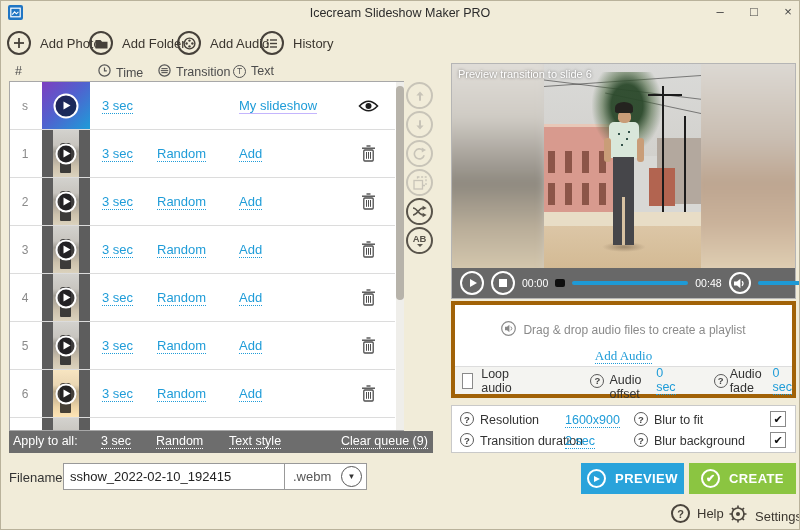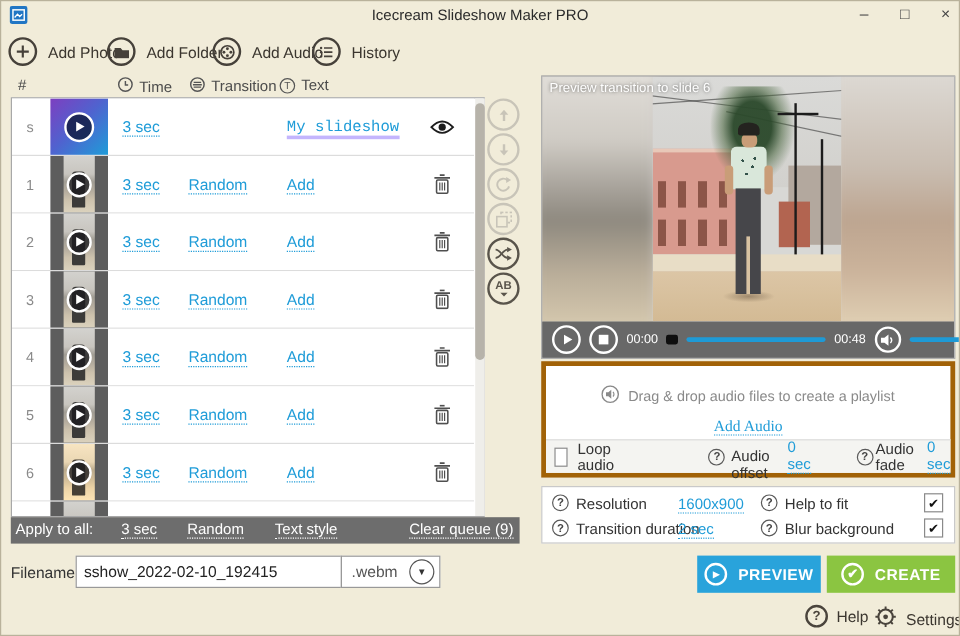--- a/index.html
+++ b/index.html
@@ -46,21 +46,21 @@
   .pov { position:absolute; left:50%; top:50%; transform:translate(-50%,-50%); width:21px; height:21px;
          border-radius:50%; background:rgba(25,25,30,.75); border:2px solid #fff;
          display:flex; align-items:center; justify-content:center; }
   .tri { width:0; height:0; border-left:7px solid #fff; border-top:4px solid transparent;
          border-bottom:4px solid transparent; margin-left:2px; }
   .thumb-s { background:linear-gradient(135deg,#7d3fc0 0%,#4f63cf 48%,#1f9cd8 100%); }
   .thumb-s .pov { width:25px; height:25px; background:rgba(15,25,60,.8); }
 
   .lnk { color:#1f9cd8; font-size:13px; text-decoration:none; border-bottom:1px dotted #1f9cd8;
          cursor:pointer; }
-  .lnk.solid { border-bottom:3px solid #c4b5fd;font-family:Liberation Mono, monospace; }
+  .lnk.solid { border-bottom:1px solid #c4b5fd; }
   .t-time { position:absolute; left:92px; top:16px; }
   .t-trans { position:absolute; left:147px; top:16px; }
   .t-add  { position:absolute; left:229px; top:16px; }
   .t-title { position:absolute; left:229px; top:16px; }
   .trash { position:absolute; left:351px; top:15px; cursor:pointer; }
   .eye   { position:absolute; left:348px; top:17px; cursor:pointer; }
 
   
   .sbar { position:absolute; left:386px; top:0; width:8px; height:348px; background:#efeeea; }
   .sthumb { position:absolute; left:0; top:4px; width:8px; height:214px; background:#b7b3aa; border-radius:4px; cursor:pointer; }
@@ -584,21 +584,21 @@
       <a class="lnk" id="fadeVal">0 sec</a>
     </div>
   </div>
 
   <div id="outBox">
     <div class="orow o1">
       <span class="qic">?</span>
       <span class="olabel">Resolution</span>
       <a class="lnk oval">1600x900</a>
       <span class="qic q2">?</span>
-      <span class="olabel l2">Help to fit</span>
+      <span class="olabel l2">Blur to fit</span>
       <span class="chk ochk checked">
           <span class="ck">✔</span>
         </span>
     </div>
     <div class="orow o2">
       <span class="qic">?</span>
       <span class="olabel">Transition duration</span>
       <a class="lnk oval">2 sec</a>
       <span class="qic q2">?</span>
       <span class="olabel l2">Blur background</span>

